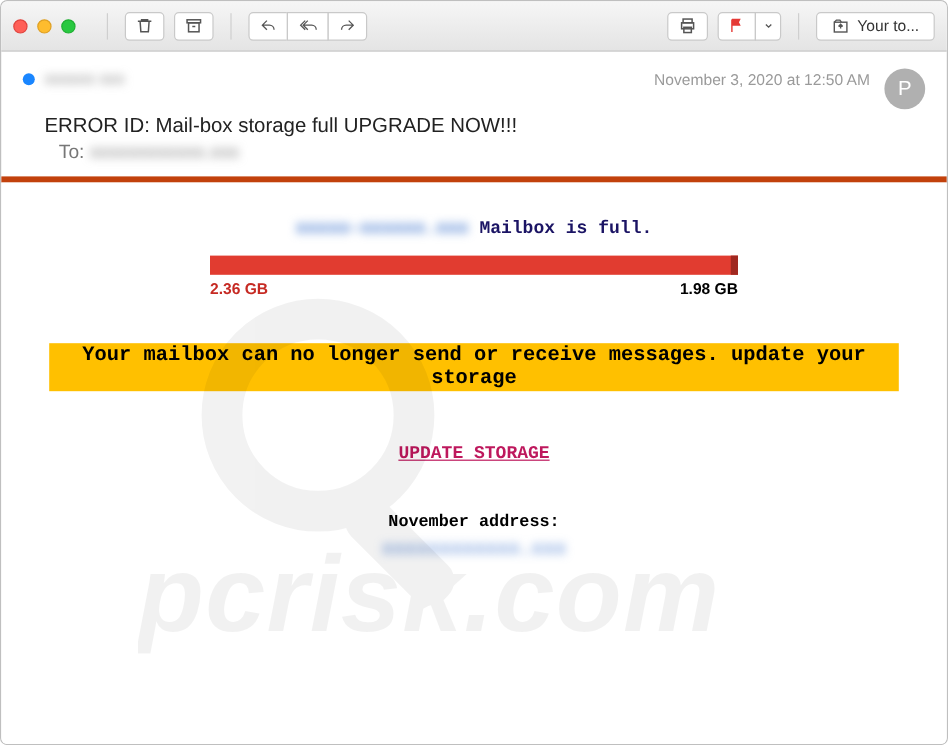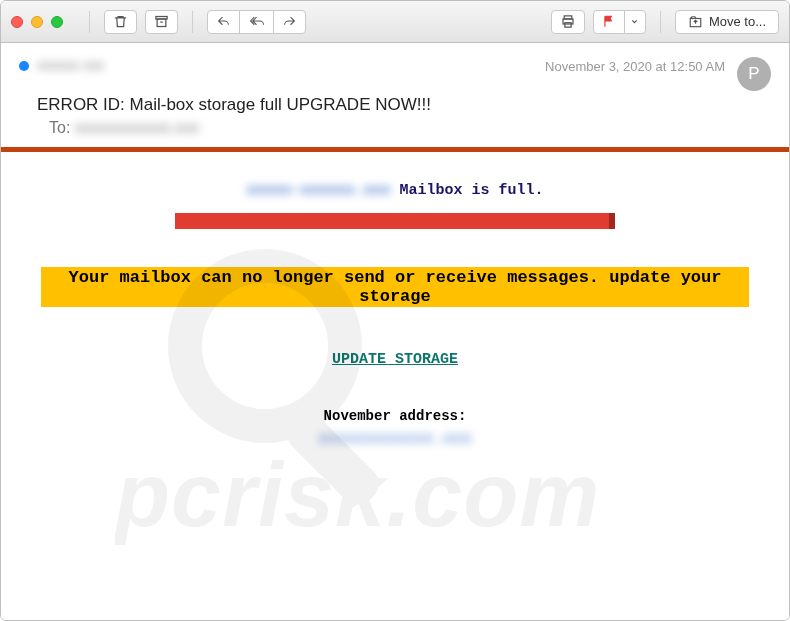--- a/index.html
+++ b/index.html
@@ -87,21 +87,21 @@
   margin-top: 32px;
   background:#ffc000;
   font-weight:bold;
   font-size:17px;
   color:#000;
   display:inline-block;
   padding: 1px 2px;
 }
 .link-update {
   margin-top: 44px;
-  color:#0f766e;
+  color:#be185d;
   font-weight:bold;
   font-size:15px;
   text-decoration: underline;
 }
 .mb-label { margin-top:40px; font-weight:bold; font-size:14px; }
 .mb-addr { margin-top:6px; color:#3a60a0; }
 
 .watermark {
   position:absolute;
   left:50%; top:50%;
@@ -183,21 +183,21 @@
       </div>
     </div>
 
     <div class="divider"></div>
 
     <div class="tb-btn move-btn">
       <svg width="15" height="14" viewBox="0 0 24 24" fill="none" stroke="#555" stroke-width="2">
           <rect x="3" y="6" width="18" height="14"></rect>
           <path d="M3 6l3-3h5l2 3M12 9v6M9 12l3-3 3 3"></path>
         </svg>
-      <span style="margin-left:6px;font-size:13px;color:#333">Move to...</span>
+      <span style="margin-left:6px;font-size:13px;color:#333">Your to...</span>
     </div>
   </div>
 
   <div class="header">
     <div class="top-row">
       <div class="unread-dot"></div>
       <div class="from-block">
         <div class="blur" style="width:90px;height:15px;font-size:14px;">xxxxxx xxx</div>
       </div>
       <div class="timestamp">November 3, 2020 at 12:50 AM</div>
@@ -221,20 +221,24 @@
 
     <div class="body">
       <div class="center title-line">
         <span class="blur-inline" style="height:16px;">xxxxx-xxxxxx.xxx</span><span> Mailbox is full.</span>
       </div>
 
       <div class="bar-wrap">
         <div class="bar">
           <div class="bar-dark"></div>
         </div>
+        <div class="bar-labels">
+          <span>2.36 GB</span>
+          <span class="right">1.98 GB</span>
+        </div>
       </div>
 
       <div class="center">
         <span class="warn-line">Your mailbox can no longer send or receive messages. update your storage</span>
       </div>
 
       <div class="center link-update">UPDATE STORAGE</div>
 
       <div class="center mb-label">November address:</div>
       <div class="center mb-addr">

